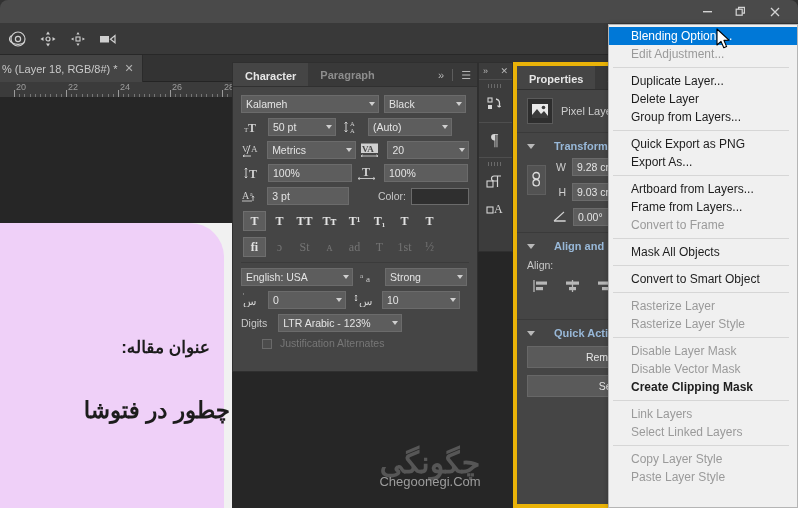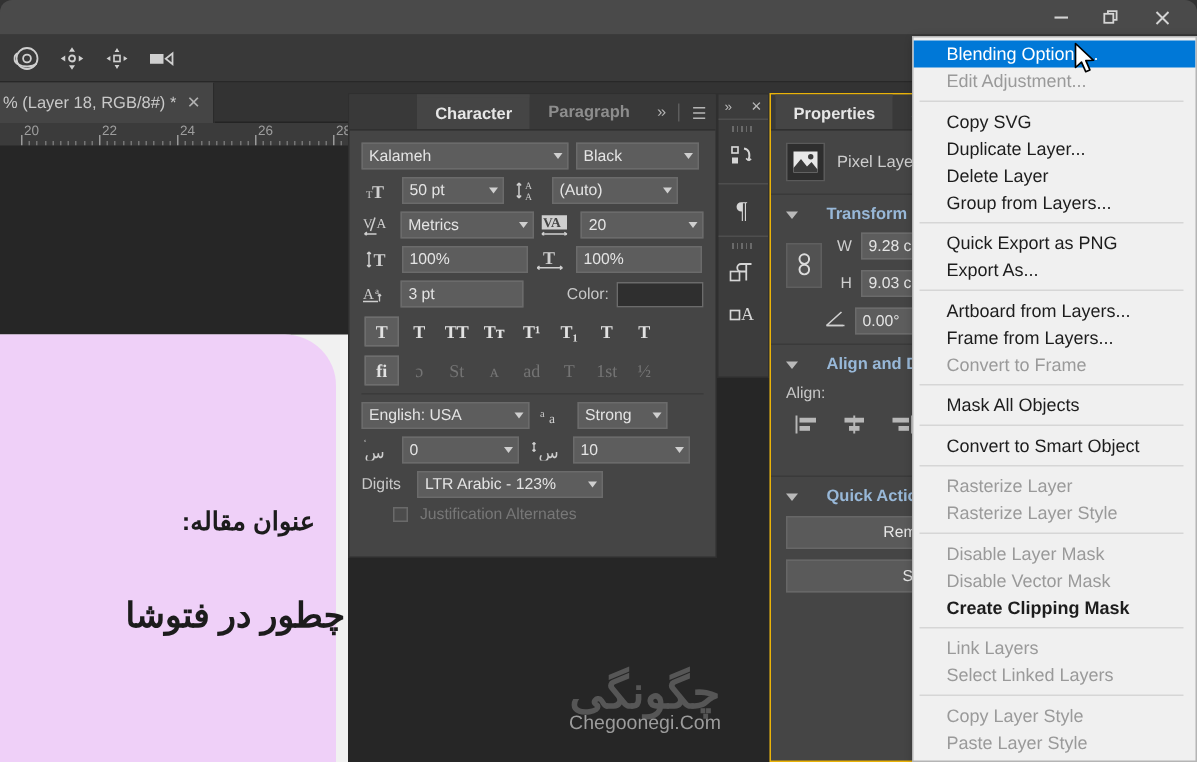--- a/index.html
+++ b/index.html
@@ -84,21 +84,21 @@
   .wm-fa { font-size:30px; font-weight:bold; letter-spacing:1px; color:#565656; line-height:1; }
   .wm-en { font-size:13px; color:#9c9c9c; margin-top:-4px; }
 
   
   .charpanel {
     position:absolute; left:232px; top:62px; width:246px; height:310px;
     background:#454545; border:1px solid #2f2f2f;
   }
   .panel-tabs {
     height:24px; background:#393939; display:flex; align-items:stretch;
-    border-bottom:1px solid #303030; position:relative;justify-content:center;
+    border-bottom:1px solid #303030; position:relative;
   }
   .ptab {
     padding:0 12px; display:flex; align-items:center;
     font-size:11px; color:#8d8d8d; font-weight:bold;
   }
   .ptab.active { background:#454545; color:#e6e6e6; border-top:2px solid #454545; }
   .ptab-icons { position:absolute; right:6px; top:0; height:24px; display:flex; align-items:center; gap:8px; color:#b4b4b4; font-size:11px; }
   .ptab-sep { width:1px; height:12px; background:#5d5d5d; }
 
   .cp-body { padding:8px 8px 6px 8px; }
@@ -137,21 +137,21 @@
   }
   .dock-hdr { height:16px; display:flex; align-items:center; justify-content:space-between; padding:0 4px; color:#b9b9b9; font-size:9px; }
   .dock-grp { border-top:1px solid #4e4e4e; padding:3px 0 5px 0; }
   .dock-grip { height:4px; margin:1px 9px 3px 9px;
     background:repeating-linear-gradient(90deg,#6a6a6a 0 1px,transparent 1px 3px); }
   .dock-ico { height:26px; display:flex; align-items:center; justify-content:center; color:#d6d6d6; }
 
   
   .proppanel {
     position:absolute; left:513px; top:62px; width:135px; height:446px;
-    background:#454545; border:1px solid #eab308; overflow:hidden;
+    background:#454545; border:4px solid #eab308; overflow:hidden;
   }
   .pp-layerrow { display:flex; align-items:center; gap:8px; padding:8px 10px; }
   .pp-thumb { width:26px; height:26px; background:#2e2e2e; border:1px solid #5a5a5a;
               display:flex;align-items:center;justify-content:center; }
   .pp-label { color:#cdcdcd; font-size:11px; }
   .pp-sec {
     border-top:1px solid #3a3a3a; padding:7px 10px 6px 10px;
   }
   .pp-sec-hdr { display:flex; align-items:center; gap:19px; color:#98b8d8; font-weight:bold; font-size:11px; }
   .chev { width:0;height:0;border-left:4px solid transparent;border-right:4px solid transparent;border-top:5px solid #b9b9b9; }
@@ -457,21 +457,21 @@
         <div class="fld combo" style="width:112px">
           <span>English: USA</span>
           <i class="caret"></i>
         </div>
         <span class="lbl-ico">
           <svg width="19" height="13" viewBox="0 0 19 13">
             <text x="0" y="7" font-size="7" font-family="serif" fill="#cfcfcf">a</text>
             <text x="6" y="11" font-size="9" font-family="serif" fill="#cfcfcf">a</text>
           </svg>
         </span>
-        <div class="fld combo" style="width:60px">
+        <div class="fld combo" style="width:82px">
           <span>Strong</span>
           <i class="caret"></i>
         </div>
       </div>
 
       <div class="row">
         <span class="lbl-ico">
           <svg width="22" height="14" viewBox="0 0 22 14">
             <text x="2" y="12" font-size="11" fill="#cfcfcf">س</text>
             <text x="1" y="5" font-size="6" fill="#cfcfcf">ٔ</text>
@@ -652,21 +652,20 @@
         <span>Selec</span>
       </div>
       <div class="qa-link">Vie</div>
     </div>
   </div>
 
   <div class="ctxmenu" id="ctxmenu">
       <div class="mi sel">Blending Options...</div>
       <div class="mi disabled">Edit Adjustment...</div>
       <div class="msep"></div>
-      <div class="mi">Copy SVG</div>
       <div class="mi">Duplicate Layer...</div>
       <div class="mi">Delete Layer</div>
       <div class="mi">Group from Layers...</div>
       <div class="msep"></div>
       <div class="mi">Quick Export as PNG</div>
       <div class="mi">Export As...</div>
       <div class="msep"></div>
       <div class="mi">Artboard from Layers...</div>
       <div class="mi">Frame from Layers...</div>
       <div class="mi disabled">Convert to Frame</div>

